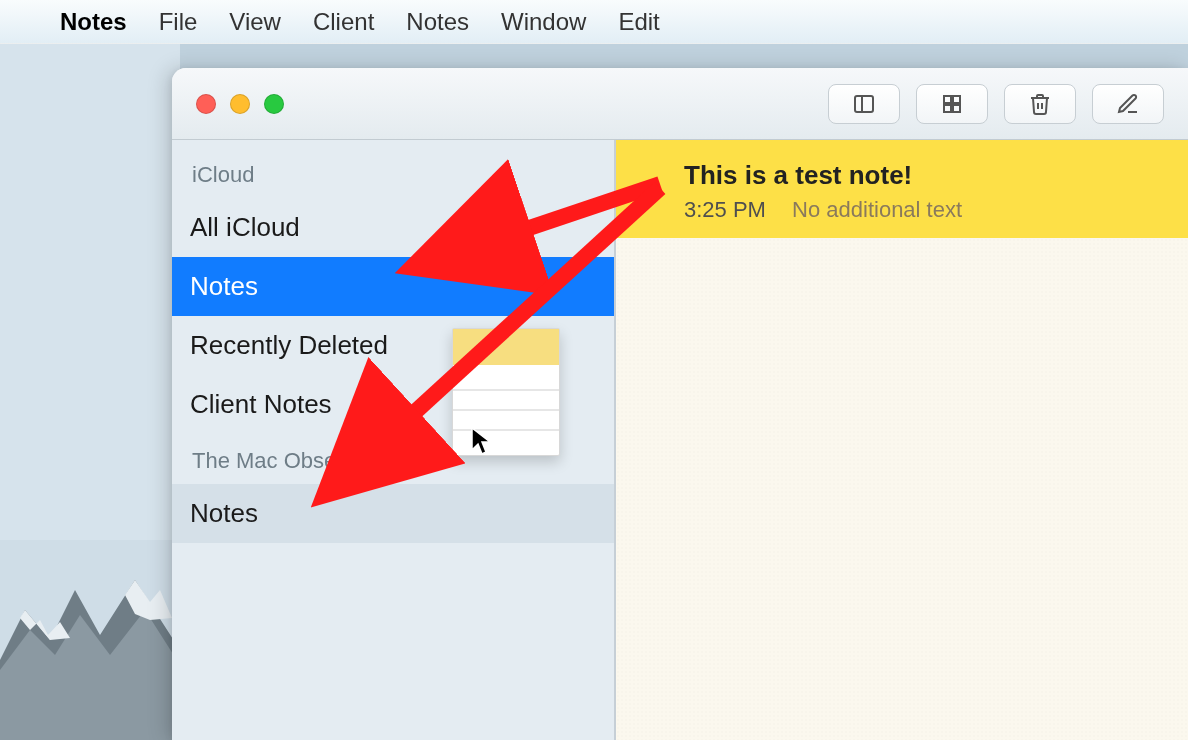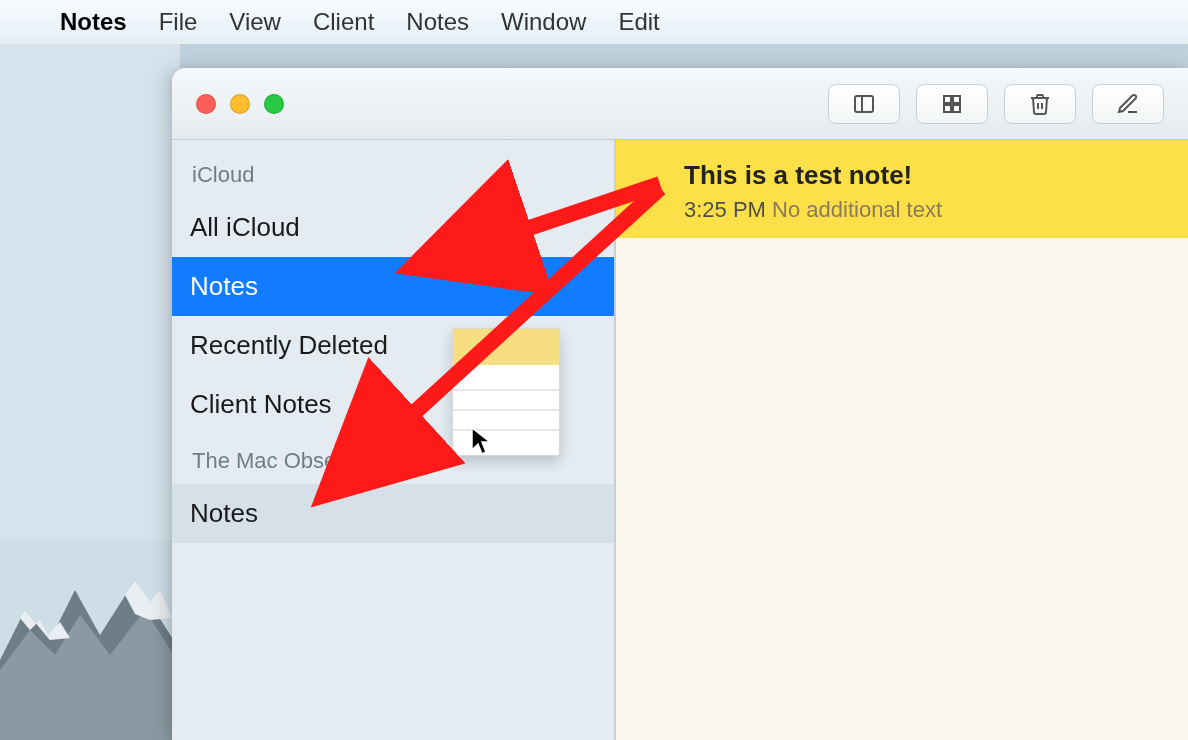--- a/index.html
+++ b/index.html
@@ -75,21 +75,21 @@
     .folder.selected { background:#117cff; color:#fff; }
 
     .noteslist { flex:1; background:#fbf8ef; position:relative; }
     .note-row {
       background:#fde047;
       padding:20px 24px 18px 68px;
       border-bottom:1px solid #e4e3df;
     }
     .note-title { font-size:26px; font-weight:700; color:#222; margin-bottom:6px; }
     .note-sub { font-size:22px; color:#4f4f4f; }
-    .note-sub .preview { color:#8a7a5c; margin-left:0; }
+    .note-sub .preview { color:#8a7a5c; margin-left:20px; }
 
     
     .paper-area { position:absolute; left:0; right:0; top:98px; bottom:0;
       background:#fbf8ee;
       background-image:radial-gradient(rgba(0,0,0,.012) 1px, transparent 1px);
       background-size:4px 4px;
     }
 
     
     .drag-ghost {

